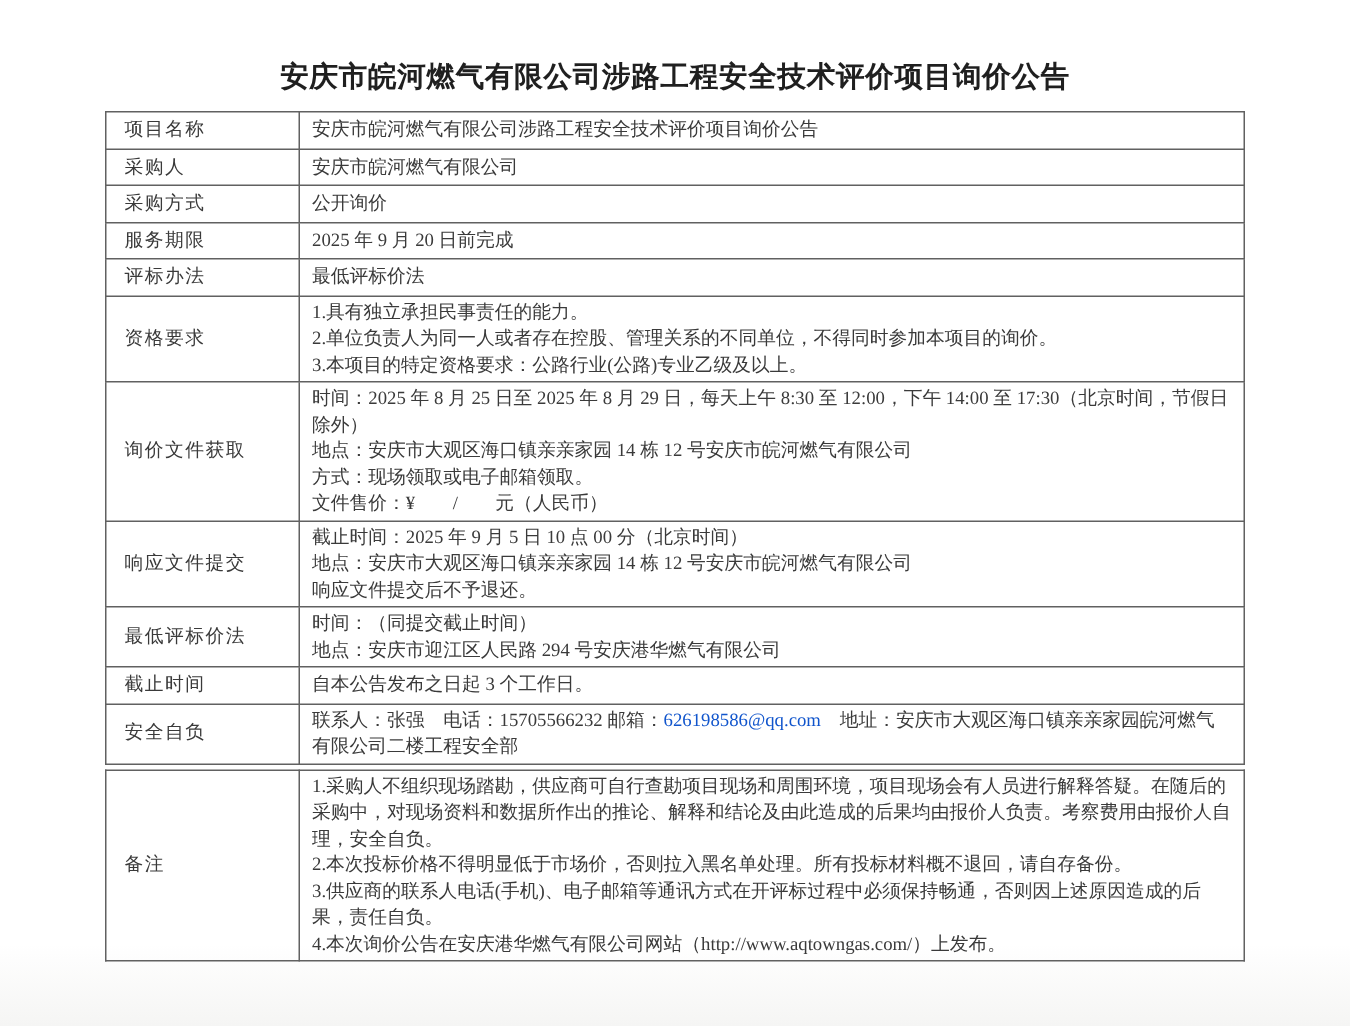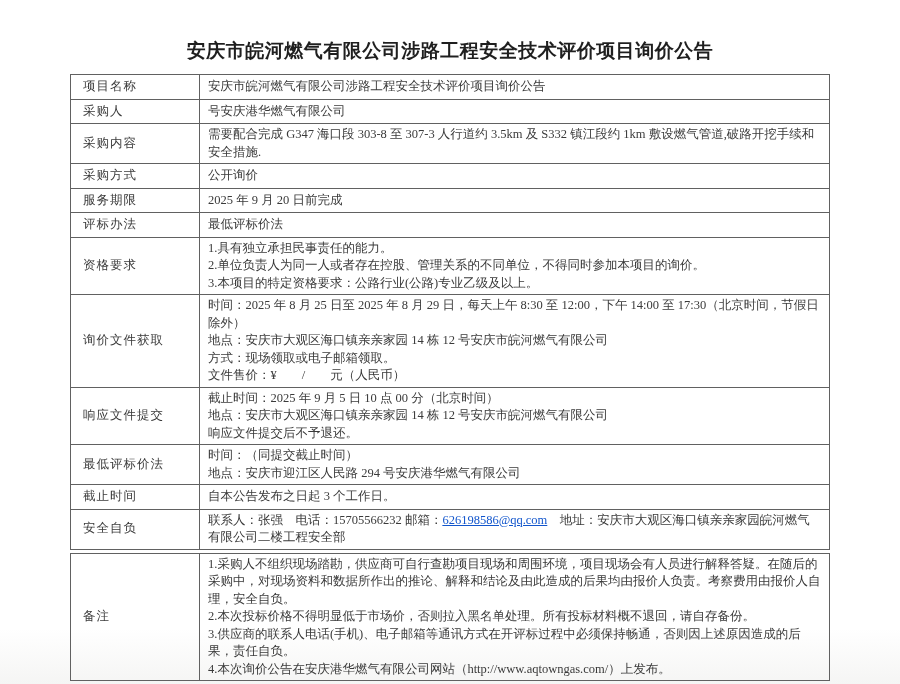--- a/index.html
+++ b/index.html
@@ -51,44 +51,39 @@
     padding: 3px 4px 3px 12px;
     letter-spacing: 1px;
   }
   .doc-table td.content {
     padding: 2px 8px;
     white-space: pre-line;
     word-break: break-all;
   }
   .email-link {
     color: #1155cc;
-    text-decoration: underline;
     cursor: pointer;
   }
 </style>
 </head>
 <body>
 
 <div class="page">
 
   <h1 class="doc-title">安庆市皖河燃气有限公司涉路工程安全技术评价项目询价公告</h1>
 
   <table class="doc-table main-table">
     <tbody>
       <tr>
         <td class="label">项目名称</td>
         <td class="content">安庆市皖河燃气有限公司涉路工程安全技术评价项目询价公告</td>
       </tr>
       <tr>
         <td class="label">采购人</td>
-        <td class="content">号安庆港华燃气有限公司</td>
-      </tr>
-      <tr>
-        <td class="label">采购内容</td>
-        <td class="content">需要配合完成 G347 海口段 303-8 至 307-3 人行道约 3.5km 及 S332 镇江段约 1km 敷设燃气管道,破路开挖手续和安全措施.</td>
+        <td class="content">安庆市皖河燃气有限公司</td>
       </tr>
       <tr>
         <td class="label">采购方式</td>
         <td class="content">公开询价</td>
       </tr>
       <tr>
         <td class="label">服务期限</td>
         <td class="content">2025 年 9 月 20 日前完成</td>
       </tr>
       <tr>

